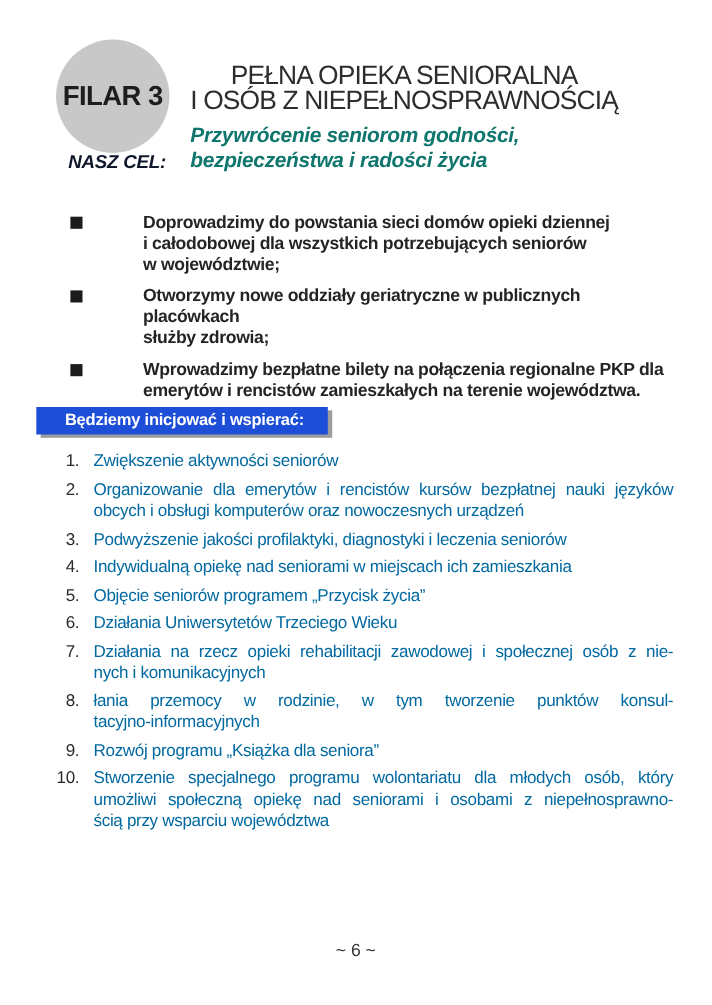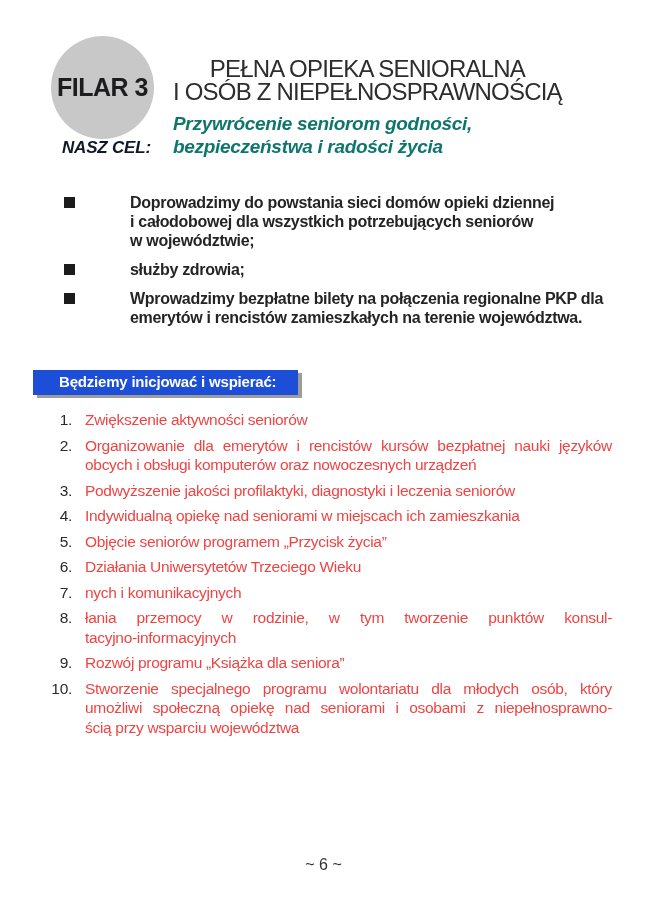--- a/index.html
+++ b/index.html
@@ -36,21 +36,21 @@
     left:33px;top:370px;display:inline-block;background:#1d4ed8;color:#ffffff;
     font-weight:700;font-size:15px;line-height:18px;padding:3px 22px 4px 26px;
     box-shadow:4px 3px 0 #9c9c9c;letter-spacing:-0.2px;white-space:nowrap;
   }
   
   .numbered{left:46px;top:410px;width:566px;}
   .n-item{display:flex;margin-bottom:6px;}
   .n-num{width:26px;flex:none;text-align:right;font-size:15.5px;line-height:19.5px;
     color:#2a2a2a;letter-spacing:-0.3px;}
   .n-text{margin-left:13px;width:527px;flex:none;font-size:15.5px;line-height:19.5px;
-    color:#ef4444;letter-spacing:-0.3px;}
+    color:#0369a1;letter-spacing:-0.3px;}
   .n-line{text-align:left;}
   .n-line.just{text-align:justify;text-align-last:justify;}
   
   .footer{left:0;top:856px;width:647px;text-align:center;font-size:16px;color:#333333;}
 </style>
 </head>
 <body>
 
 <div class="abs circle">
   <span class="lbl">FILAR 3</span>
@@ -73,20 +73,21 @@
       <span class="b-square"></span>
       <div class="b-text">
         <div class="b-line">Doprowadzimy do powstania sieci domów opieki dziennej</div>
         <div class="b-line">i całodobowej dla wszystkich potrzebujących seniorów</div>
         <div class="b-line">w województwie;</div>
       </div>
     </div>
     <div class="b-item">
       <span class="b-square"></span>
       <div class="b-text">
+        <div class="b-line">Otworzymy nowe oddziały geriatryczne w publicznych placówkach</div>
         <div class="b-line">służby zdrowia;</div>
       </div>
     </div>
     <div class="b-item">
       <span class="b-square"></span>
       <div class="b-text">
         <div class="b-line">Wprowadzimy bezpłatne bilety na połączenia regionalne PKP dla</div>
         <div class="b-line">emerytów i rencistów zamieszkałych na terenie województwa.</div>
       </div>
     </div>
@@ -130,20 +131,21 @@
     </div>
     <div class="n-item">
       <div class="n-num">6.</div>
       <div class="n-text">
         <div class="n-line">Działania Uniwersytetów Trzeciego Wieku</div>
       </div>
     </div>
     <div class="n-item">
       <div class="n-num">7.</div>
       <div class="n-text">
+        <div class="n-line just">Działania na rzecz opieki rehabilitacji zawodowej i społecznej osób z nie-</div>
         <div class="n-line">nych i komunikacyjnych</div>
       </div>
     </div>
     <div class="n-item">
       <div class="n-num">8.</div>
       <div class="n-text">
         <div class="n-line just">łania przemocy w rodzinie, w tym tworzenie punktów konsul-</div>
         <div class="n-line">tacyjno-informacyjnych</div>
       </div>
     </div>

